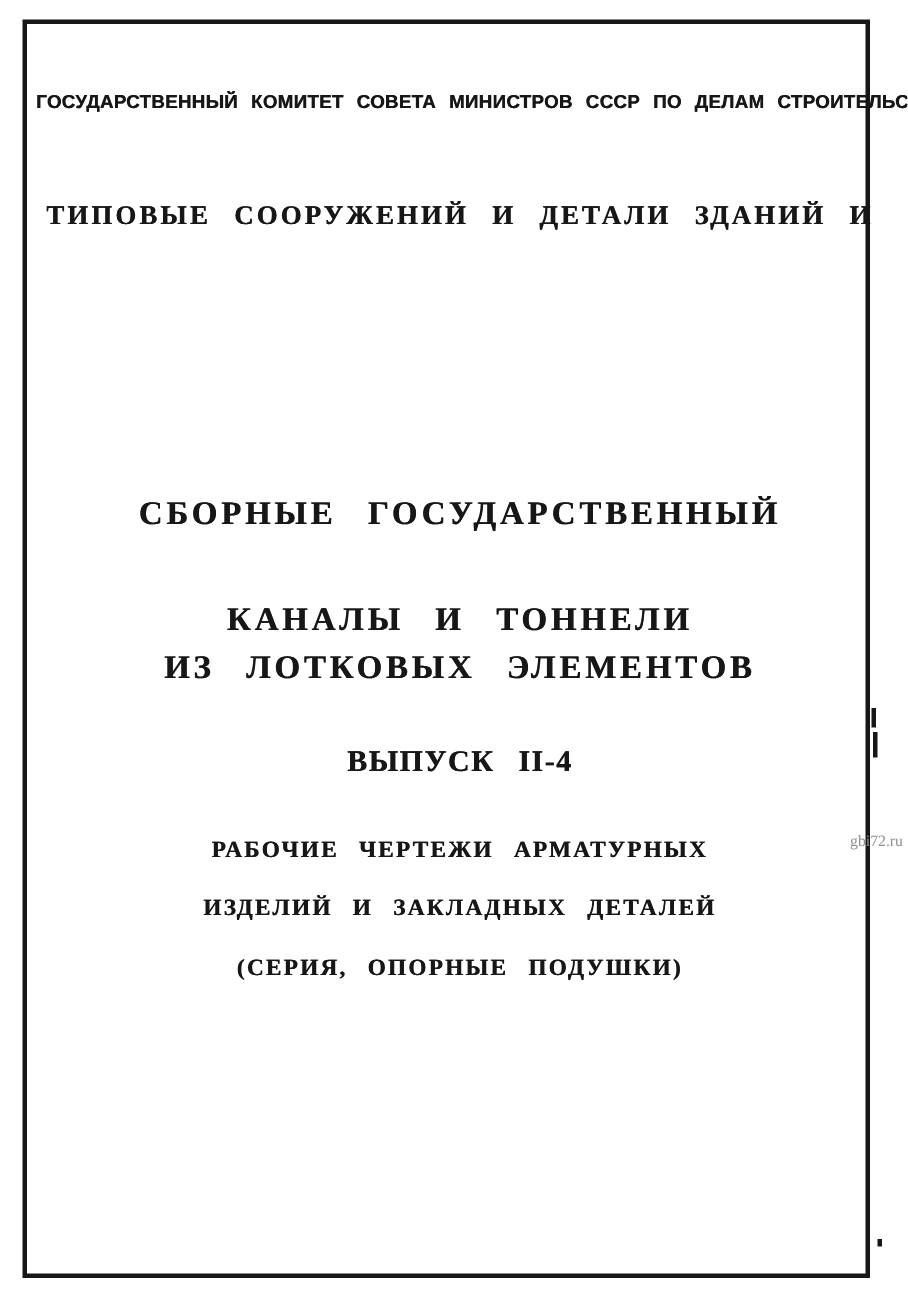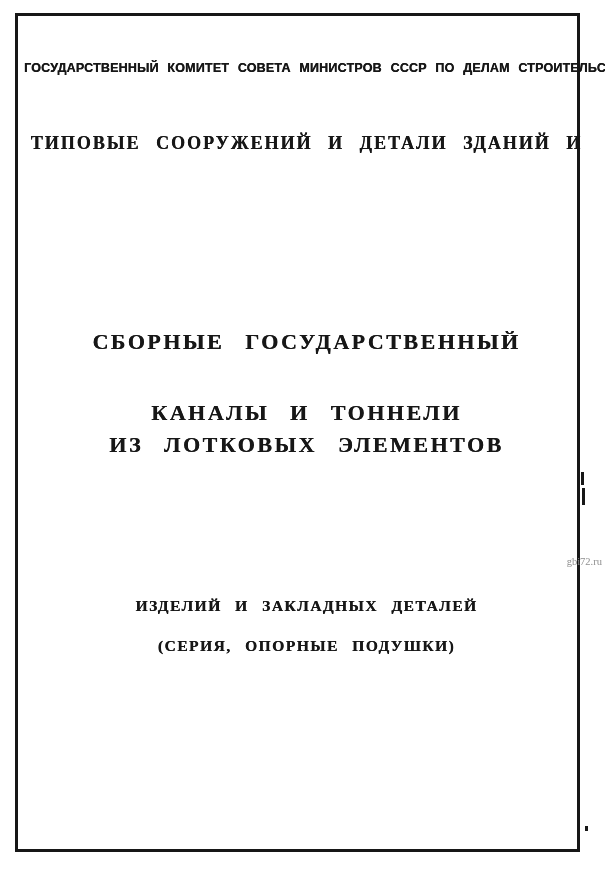--- a/index.html
+++ b/index.html
@@ -140,21 +140,23 @@
   <div class="line edition edition-1">ТИПОВЫЕ СООРУЖЕНИЙ И ДЕТАЛИ ЗДАНИЙ И</div>
 
 
 
   <div class="line maintitle maintitle-1">СБОРНЫЕ ГОСУДАРСТВЕННЫЙ</div>
 
   <div class="line maintitle maintitle-2">КАНАЛЫ И ТОННЕЛИ</div>
 
   <div class="line maintitle maintitle-3">ИЗ ЛОТКОВЫХ ЭЛЕМЕНТОВ</div>
 
+  <div class="line issue">ВЫПУСК II-4</div>
 
+  <div class="line subtitle subtitle-1">РАБОЧИЕ ЧЕРТЕЖИ АРМАТУРНЫХ</div>
 
   <div class="line subtitle subtitle-2">ИЗДЕЛИЙ И ЗАКЛАДНЫХ ДЕТАЛЕЙ</div>
 
   <div class="line subtitle subtitle-3">(СЕРИЯ, ОПОРНЫЕ ПОДУШКИ)</div>
 
   <div class="border-break"></div>
   <div class="border-dash border-dash-a"></div>
   <div class="border-dash border-dash-b"></div>
   <div class="border-nub"></div>
 

